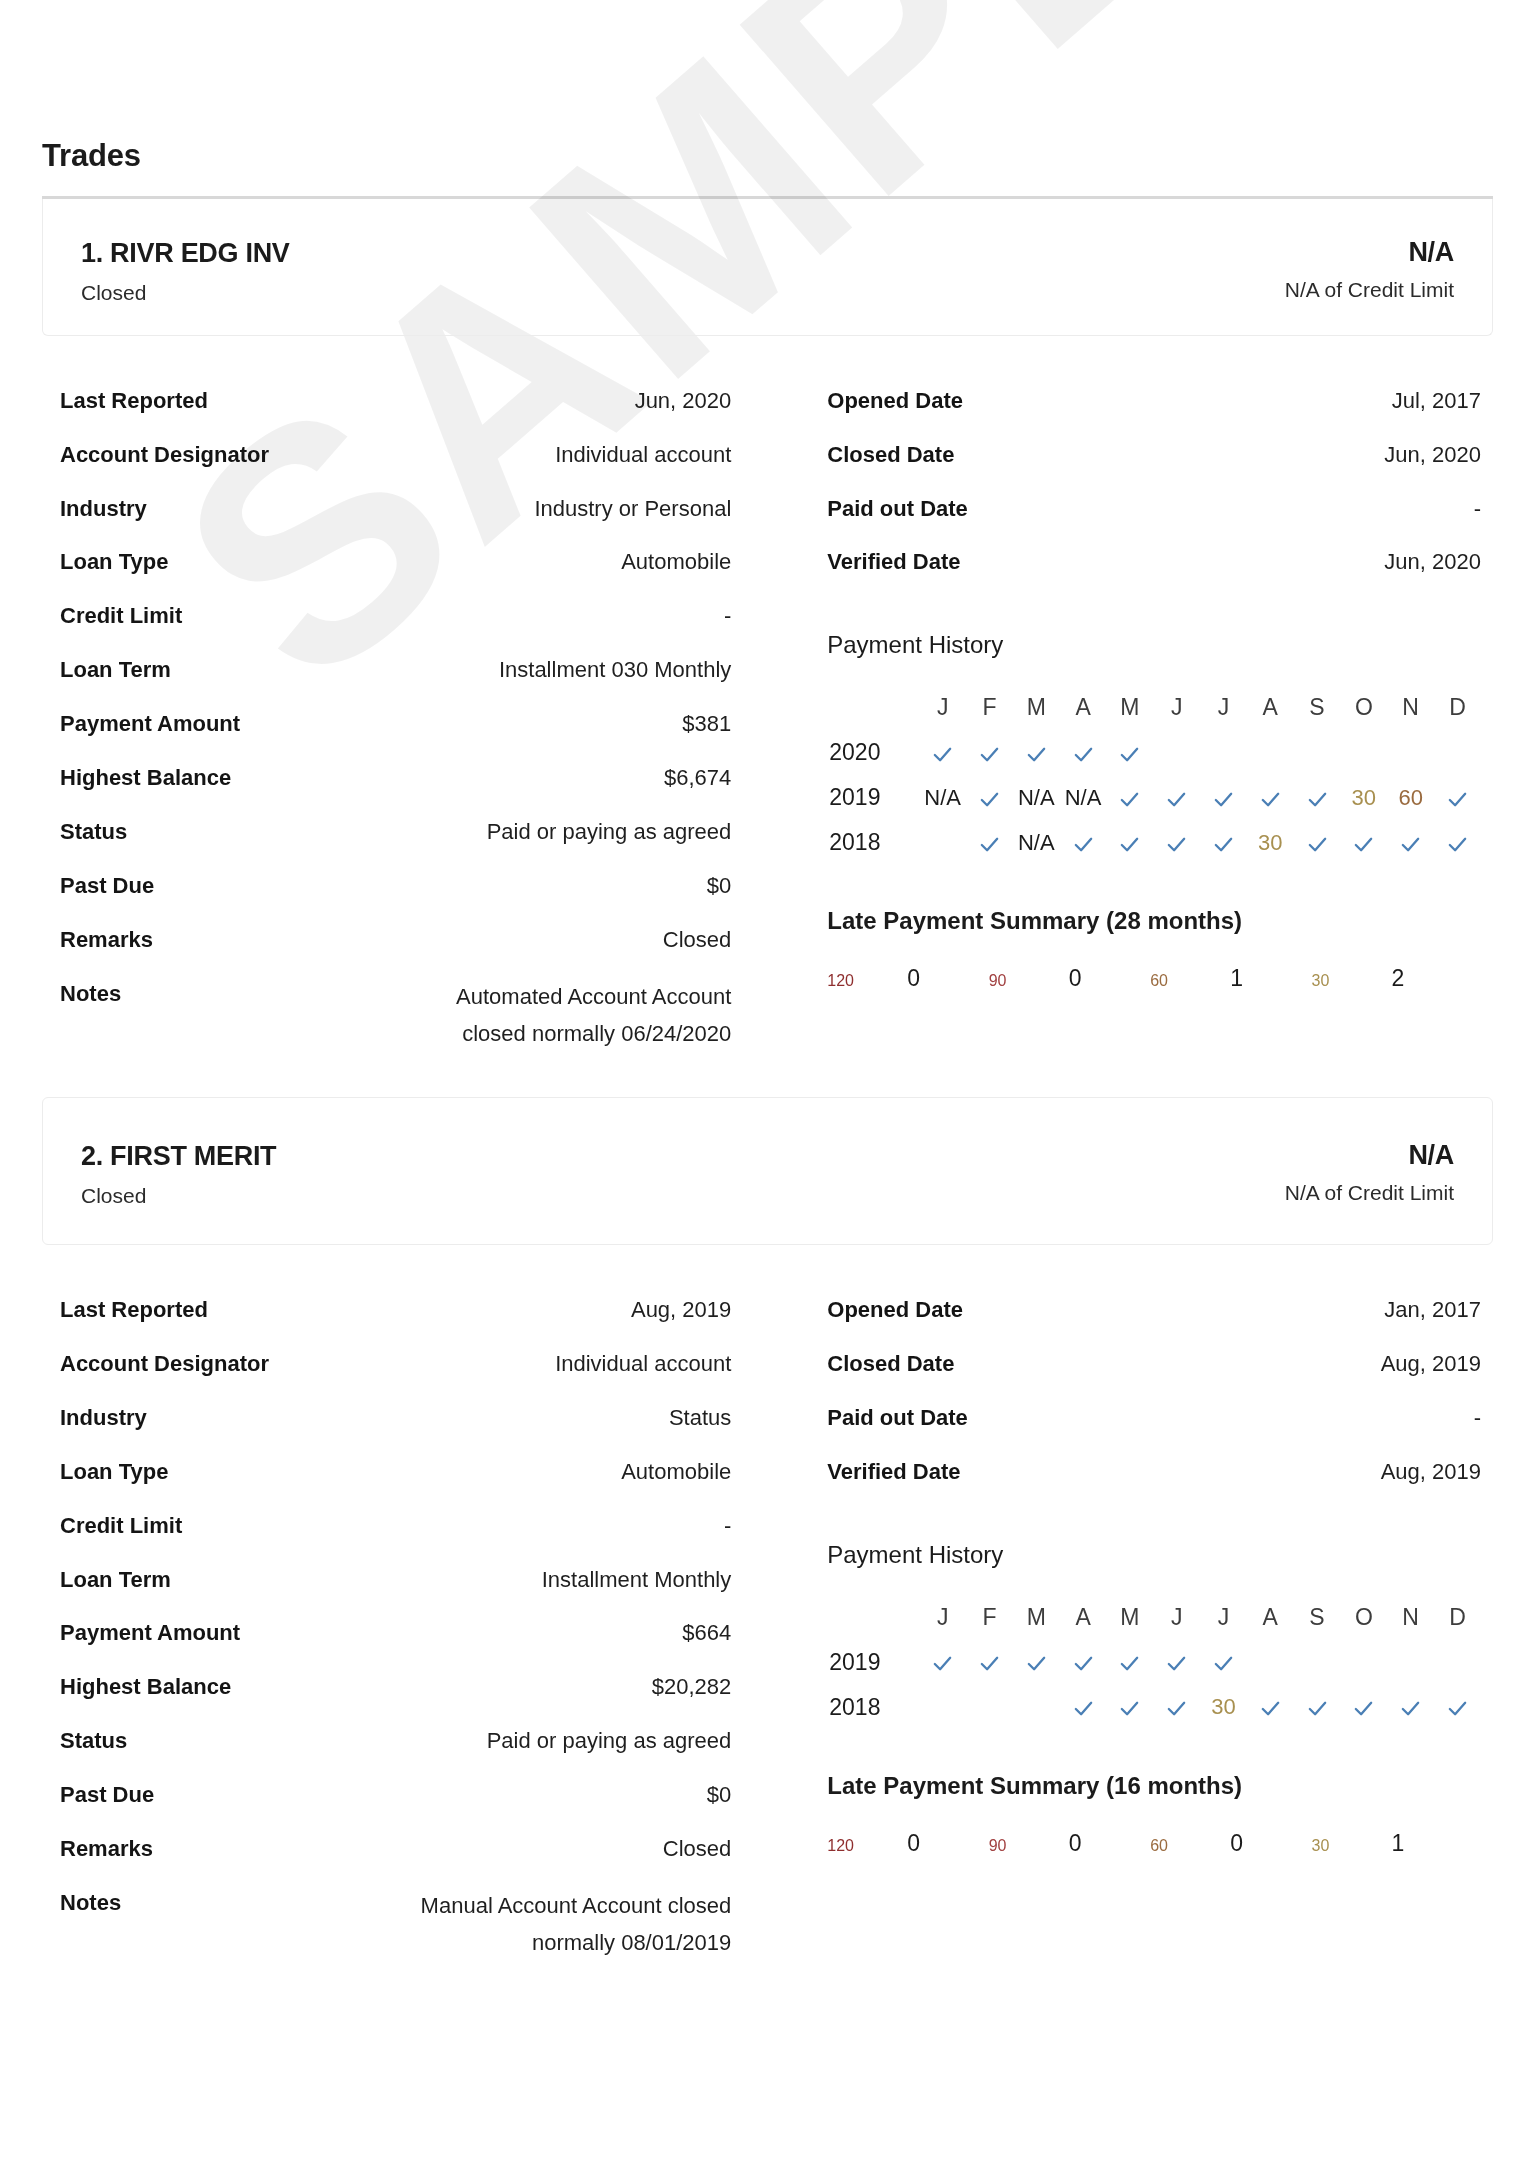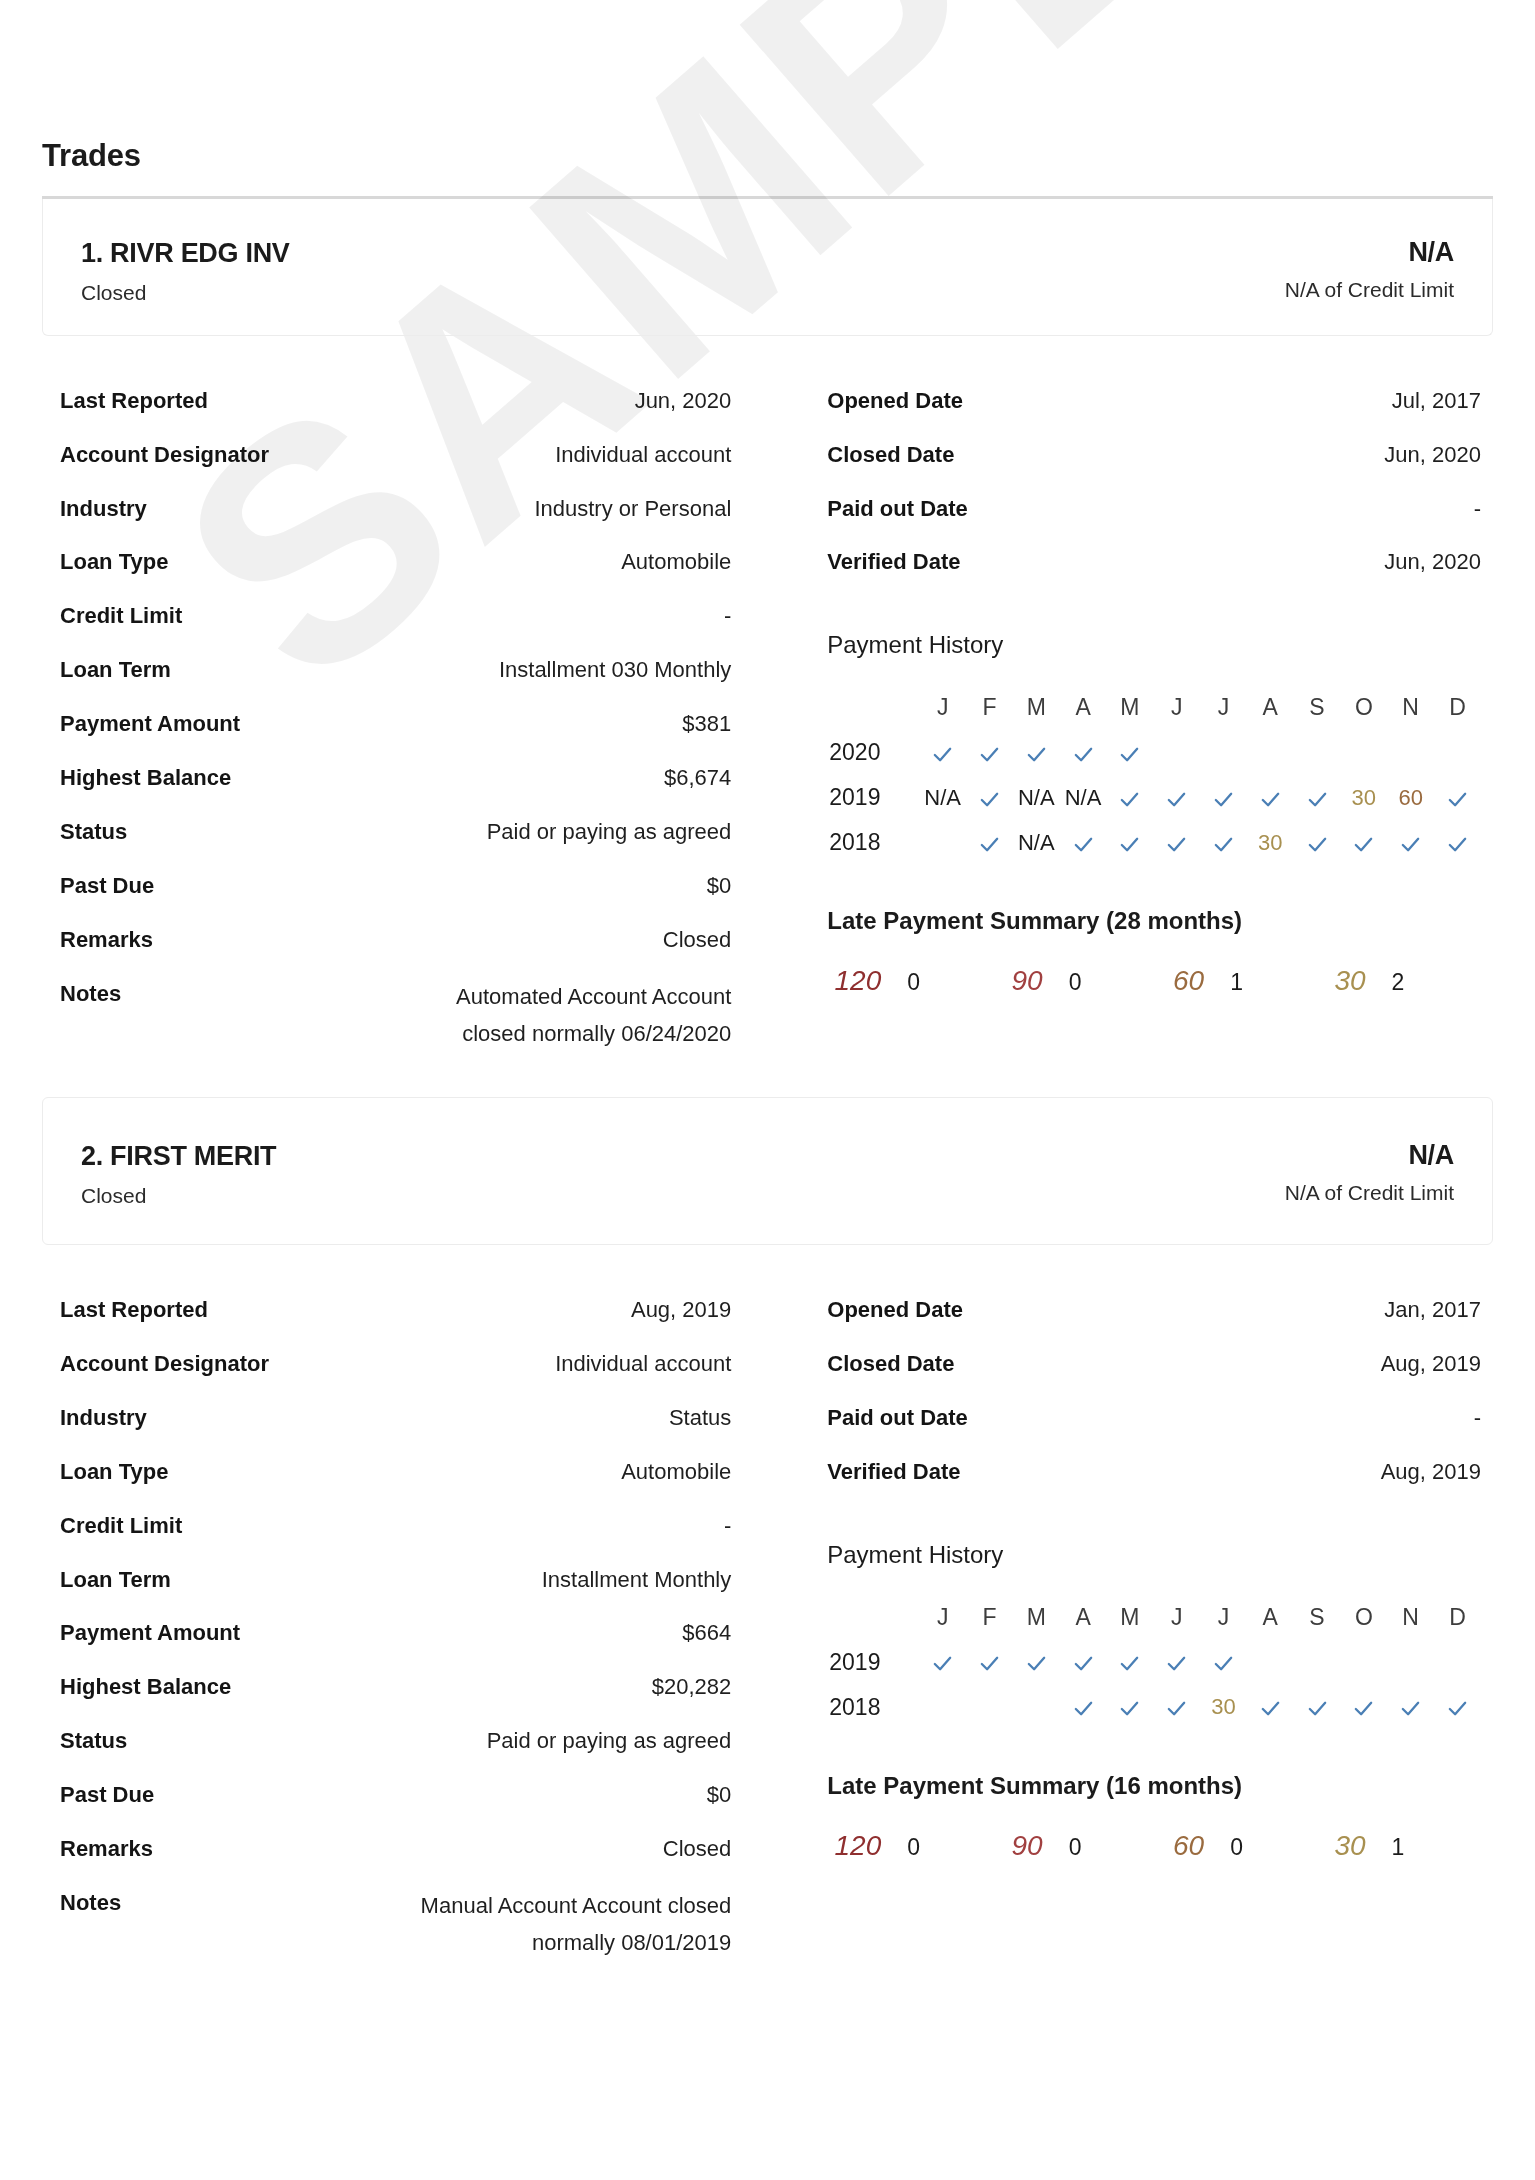--- a/index.html
+++ b/index.html
@@ -180,25 +180,23 @@
     margin-top: 30px;
     padding-right: 8px;
   }
   .lps-item {
     flex: 1;
     display: flex;
     align-items: baseline;
     justify-content: flex-start;
   }
   .lps-item .bucket {
-    font-size: 28px;
+    font-size: 16px;
     font-weight: 400;
     width: 54px;
-    text-align: right;
-    font-style: italic;
   }
   .lps-item .count {
     font-size: 23px;
     font-weight: 400;
     color: #1b1b1b;
     margin-left: 26px;
   }
   .b120 { color: #8f2f2f; }
   .b90  { color: #a14040; }
   .b60  { color: #9a6b3f; }

